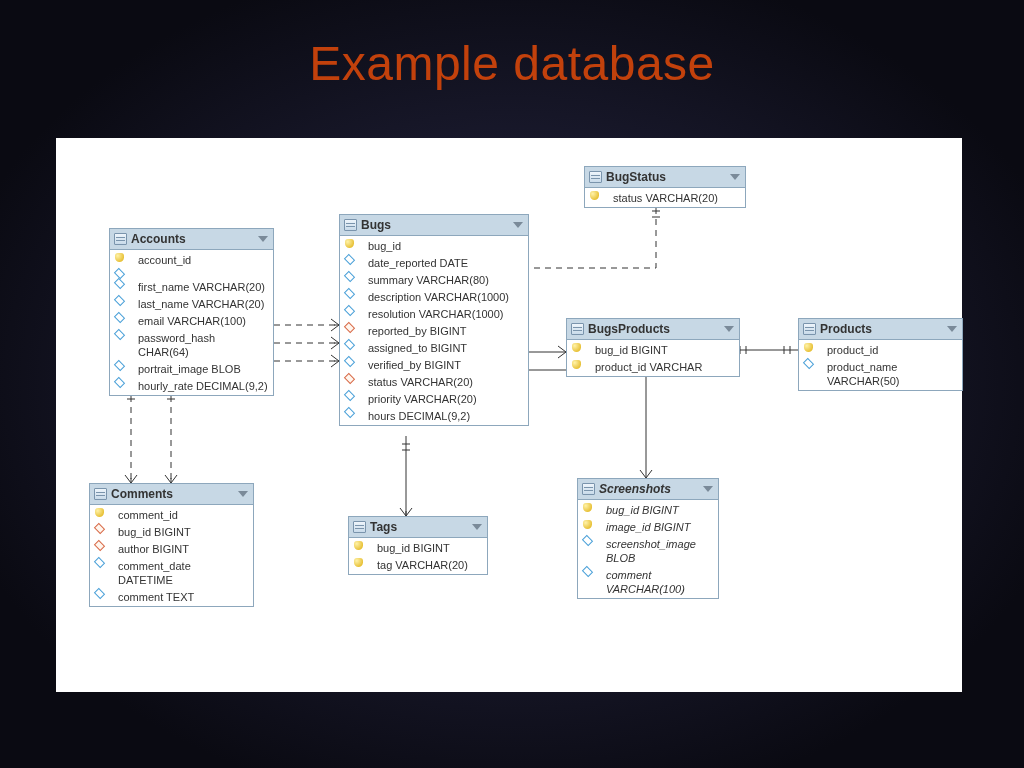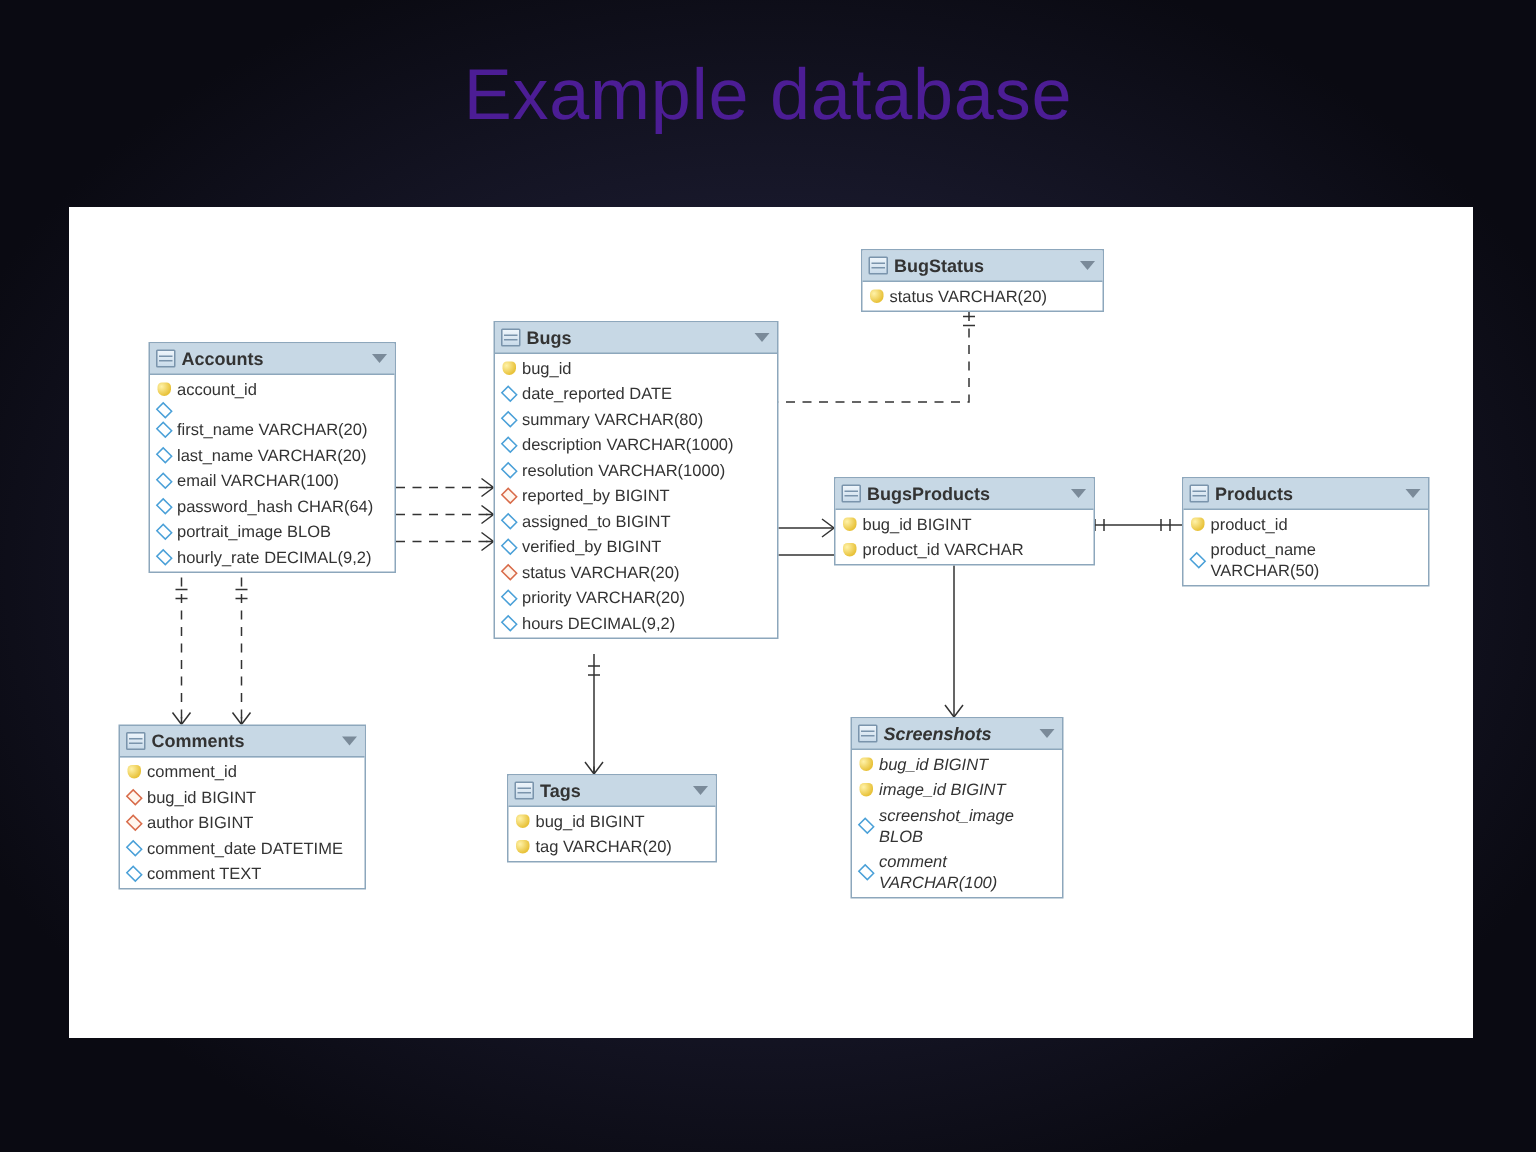--- a/index.html
+++ b/index.html
@@ -5,35 +5,34 @@
   html, body {
     margin: 0;
     padding: 0;
     width: 1024px;
     height: 768px;
     background: radial-gradient(ellipse at center, #2a2a4a 0%, #0a0a12 80%);
     font-family: "Gill Sans", "Segoe UI", sans-serif;
     overflow: hidden;
   }
   .slide-title {
-    color: #4c1d95;
+    color: #c2410c;
     font-size: 48px;
     font-weight: 400;
     text-align: center;
     padding-top: 36px;
     letter-spacing: 0.5px;
   }
   .diagram-canvas {
     position: absolute;
-    left: 46px;
+    left: 56px;
     top: 138px;
     width: 906px;
     height: 554px;
     background: #ffffff;
-    padding-left: 30px;
   }
   .table-box {
     position: absolute;
     border: 1px solid #8da7bc;
     background: #ffffff;
     font-family: Arial, Helvetica, sans-serif;
     font-size: 11px;
     color: #333;
     box-sizing: border-box;
   }
@@ -72,22 +71,21 @@
     width: 0; height: 0;
     border-left: 5px solid transparent;
     border-right: 5px solid transparent;
     border-top: 6px solid #7a8a99;
   }
   .table-rows {
     padding: 1px 0;
   }
   .row {
     display: flex;
-    align-items: center;
-    gap: 4px;
+    gap: 14px;
     padding: 1.5px 5px;
     line-height: 14px;
   }
   .bullet {
     width: 9px;
     height: 9px;
     flex: 0 0 9px;
     display: inline-block;
     box-sizing: border-box;
   }

